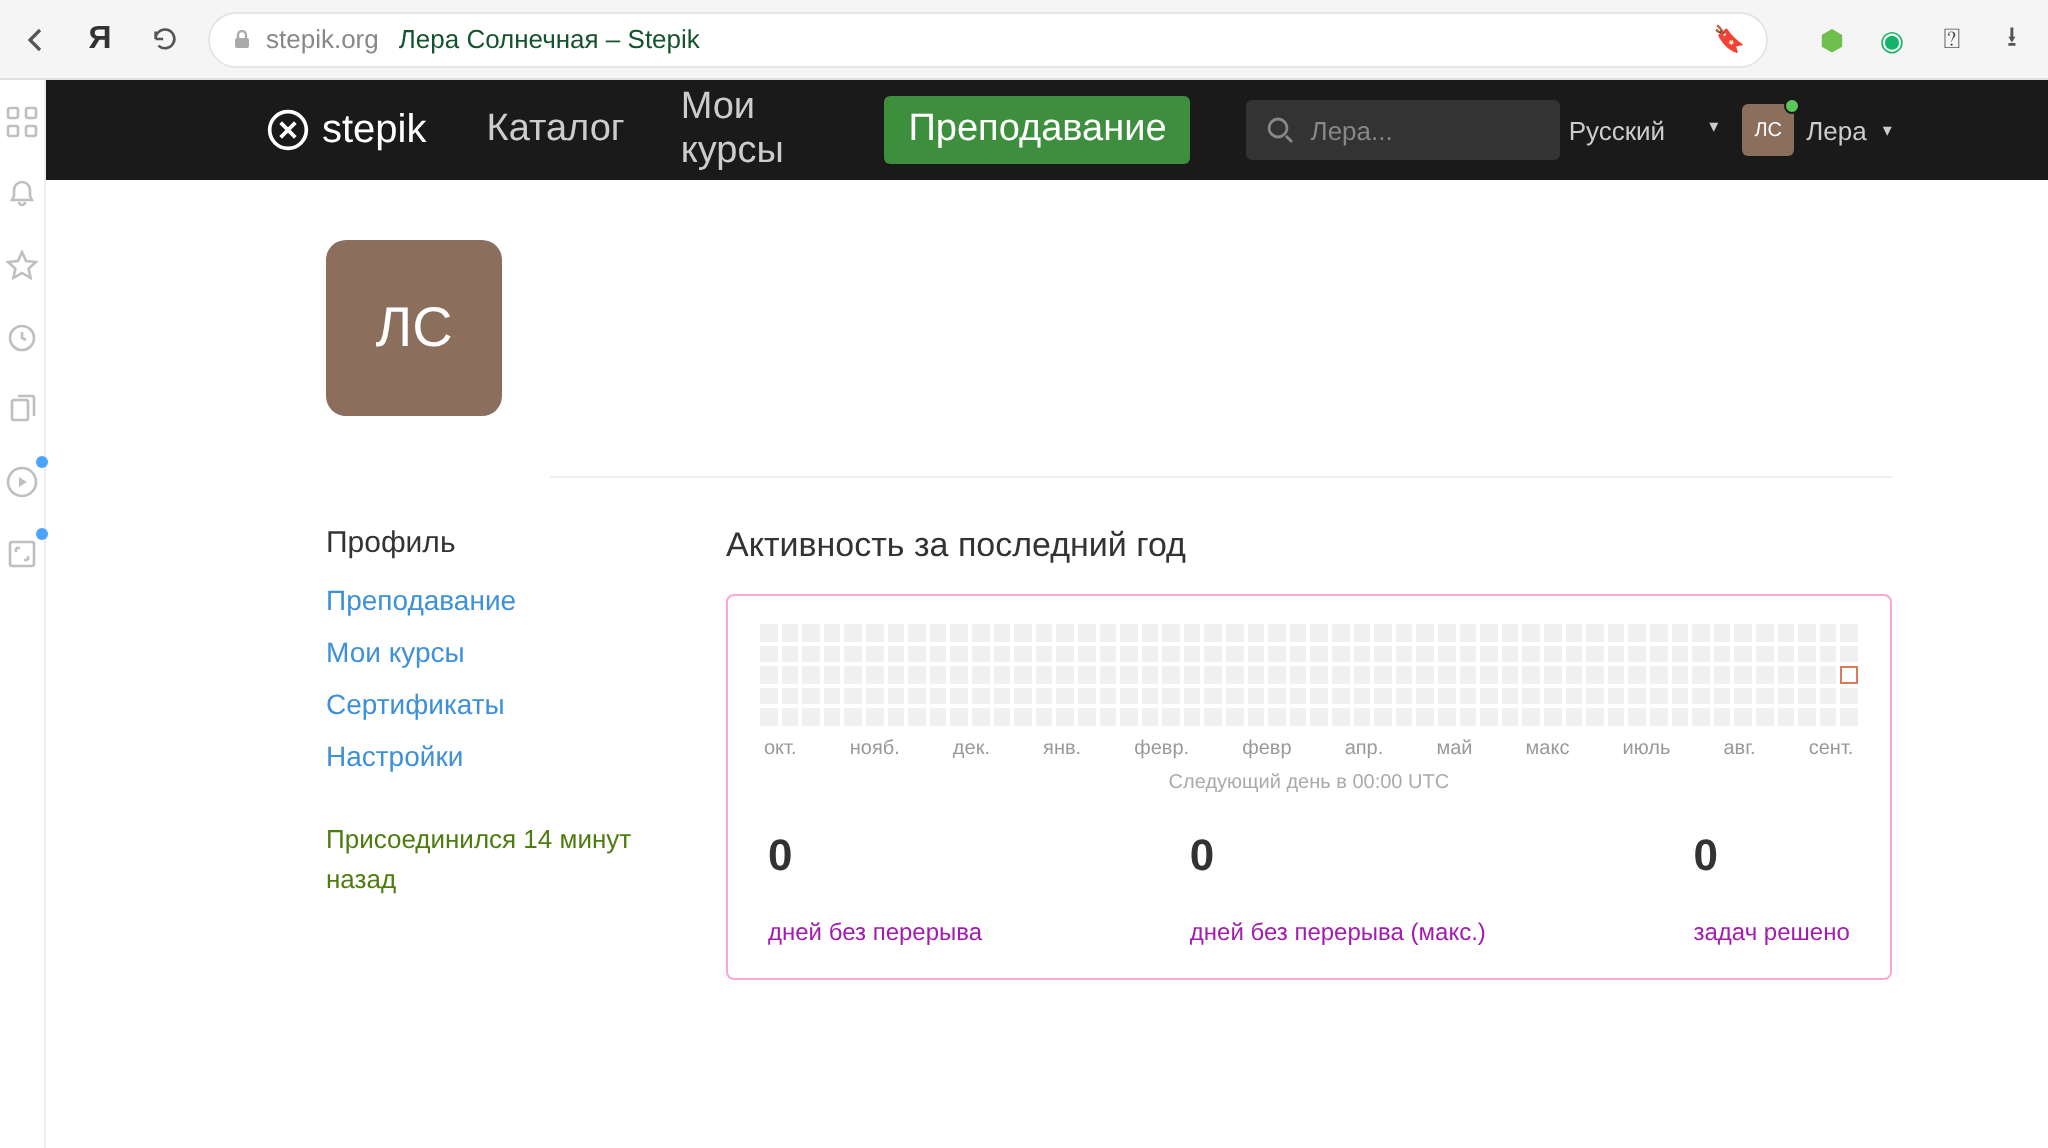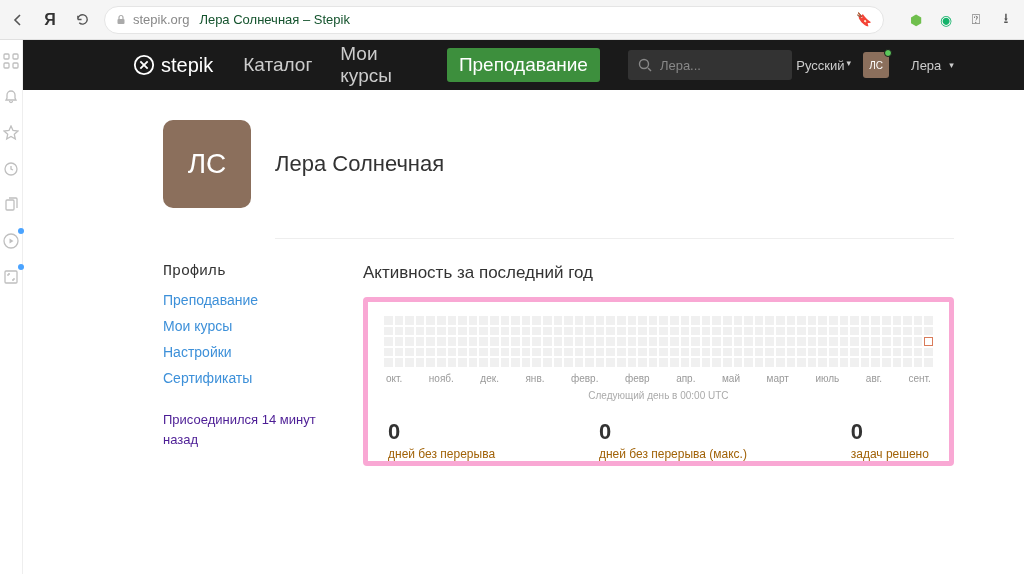--- a/index.html
+++ b/index.html
@@ -21,52 +21,52 @@
 .rail-dot { position: absolute; top: -2px; right: -2px; width: 6px; height: 6px; border-radius: 50%; background: #4aa3ff; }
 
 .main { flex: 1; display: flex; flex-direction: column; }
 .topbar { height: 50px; background: #1a1a1a; display: flex; align-items: center; padding: 0 0 0 110px; gap: 4px; }
 .logo { display: flex; align-items: center; gap: 6px; color: #fff; font-size: 20px; font-weight: 500; margin-right: 14px; }
 .logo-icon { width: 22px; height: 22px; }
 .nav-item { color: #ccc; font-size: 19px; padding: 0 12px; height: 50px; display: flex; align-items: center; cursor: pointer; }
 .nav-item.active { background: #3d8f3d; color: #fff; border-radius: 3px; padding: 6px 12px; height: auto; }
 .search-box { margin-left: 24px; background: #333; border-radius: 3px; height: 30px; width: 170px; display: flex; align-items: center; padding: 0 10px; gap: 8px; color: #888; font-size: 13px; }
 .topbar-right { margin-left: auto; display: flex; align-items: center; gap: 12px; padding-right: 110px; }
-.lang { color: #ccc; font-size: 13px; display: flex; gap: 0; cursor: pointer; }
+.lang { color: #ccc; font-size: 13px; display: flex; gap: 20px; cursor: pointer; }
 .user-chip { display: flex; align-items: center; gap: 6px; cursor: pointer; }
 .avatar-sm { width: 26px; height: 26px; background: #8b6f5c; border-radius: 3px; display: flex; align-items: center; justify-content: center; color: #fff; font-size: 10px; position: relative; }
 .avatar-sm .online { position: absolute; top: -3px; right: -3px; width: 8px; height: 8px; background: #5bc75b; border-radius: 50%; border: 1px solid #1a1a1a; }
-.user-name { color: #ccc; font-size: 13px; margin-left: 16px; }
+.user-name { color: #ccc; font-size: 13px; }
 
 
 .content { flex: 1; padding: 30px 110px 30px 140px; display: flex; flex-direction: column; }
 .profile-header { display: flex; align-items: center; gap: 24px; margin-bottom: 10px; }
 .avatar-lg { width: 88px; height: 88px; background: #8b6f5c; border-radius: 10px; display: flex; align-items: center; justify-content: center; color: #fff; font-size: 28px; font-weight: 400; }
 .profile-name { font-size: 22px; font-weight: 500; color: #333; }
 .hr { border: none; border-top: 1px solid #eee; margin: 20px 0 24px 112px; }
 
 .body-row { display: flex; gap: 40px; }
 .sidebar-nav { width: 160px; }
-.sidebar-nav .head { font-size: 15px; color: #333; margin-bottom: 12px; font-weight: 500; font-family: Liberation Mono, monospace; }
+.sidebar-nav .head { font-size: 15px; color: #333; margin-bottom: 12px; font-weight: 500; }
 .sidebar-nav a { display: block; color: #3d90d9; font-size: 14px; margin-bottom: 10px; text-decoration: none; cursor: pointer; }
-.meta { margin-top: 24px; font-size: 13px; color: #4c1d95; line-height: 1.5; }
+.meta { margin-top: 24px; font-size: 13px; color: #4d7c0f; line-height: 1.5; }
 .meta .uid { margin-top: 10px; }
 
 .activity { flex: 1; }
 .activity h2 { font-size: 17px; color: #333; font-weight: 500; margin-bottom: 14px; }
-.activity-card { border: 5px solid #f9a8d4; border-radius: 4px; padding: 14px 16px 0; }
+.activity-card { border: 1px solid #f9a8d4; border-radius: 4px; padding: 14px 16px 16px; }
 .heatmap { display: flex; flex-direction: column; gap: 2px; margin-bottom: 4px; }
 .hm-row { display: flex; gap: 2px; }
 .hm-cell { width: 8.6px; height: 8.6px; background: #f0f0f0; }
 .hm-cell.today { background: #fff; border: 1px solid #d97b5a; }
 .months { display: flex; justify-content: space-between; font-size: 10px; color: #999; margin-top: 6px; padding: 0 2px; }
 .footer-note { text-align: center; font-size: 10px; color: #aaa; margin-top: 6px; }
 .stats { display: flex; justify-content: space-between; margin-top: 18px; padding: 0 4px; }
 .stat .num { font-size: 22px; font-weight: 600; color: #333; }
-.stat .lbl { font-size: 12px; color: #a16207; margin-top: 2px; }
+.stat .lbl { font-size: 12px; color: #a21caf; margin-top: 18px; }
 
 .chev { font-size: 9px; margin-left: 2px; }
 </style>
 </head>
 <body>
 
 <div class="browser-bar">
   <div class="nav-btn">
     <svg width="16" height="16" viewBox="0 0 16 16">
         <path d="M10 3 L5 8 L10 13" stroke="#555" stroke-width="1.6" fill="none"></path>
@@ -176,31 +176,30 @@
           </div>
           <span class="user-name">Лера</span>
             <span class="chev" style="color:#ccc;">▾</span>
         </div>
       </div>
     </div>
 
     <div class="content">
       <div class="profile-header">
         <div class="avatar-lg">ЛС</div>
-        <div class="profile-name">Лера Солнечная</div>
       </div>
       <hr class="hr">
 
       <div class="body-row">
         <div class="sidebar-nav">
           <div class="head">Профиль</div>
           <a>Преподавание</a>
           <a>Мои курсы</a>
+          <a>Сертификаты</a>
           <a>Настройки</a>
-          <a>Сертификаты</a>
           <div class="meta">
             <div>Присоединился 14 минут назад</div>
           </div>
         </div>
 
         <div class="activity">
           <h2>Активность за последний год</h2>
           <div class="activity-card">
             <div class="heatmap" id="heatmap">
                 <div class="hm-row">
@@ -476,21 +475,21 @@
               </div>
             <div class="months" id="months-row">
                 <span>окт.</span>
                 <span>нояб.</span>
                 <span>дек.</span>
                 <span>янв.</span>
                 <span>февр.</span>
                 <span>февр</span>
                 <span>апр.</span>
                 <span>май</span>
-                <span>март</span>
+                <span>макс</span>
                 <span>июль</span>
                 <span>авг.</span>
                 <span>сент.</span>
               </div>
             <div class="footer-note">Следующий день в 00:00 UTC</div>
             <div class="stats">
               <div class="stat">
                 <div class="num">0</div>
                 <div class="lbl">дней без перерыва</div>
               </div>

